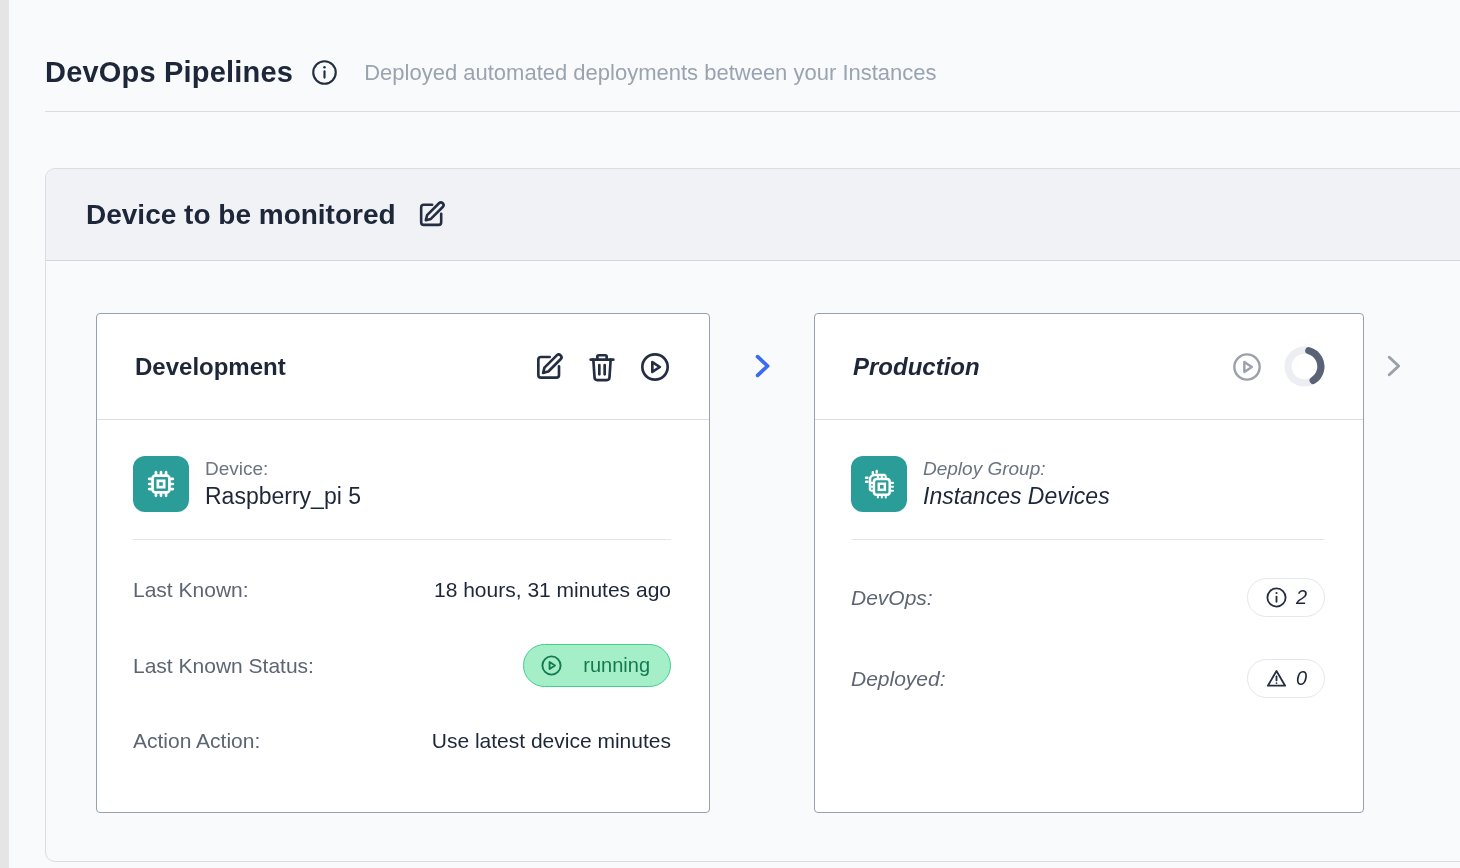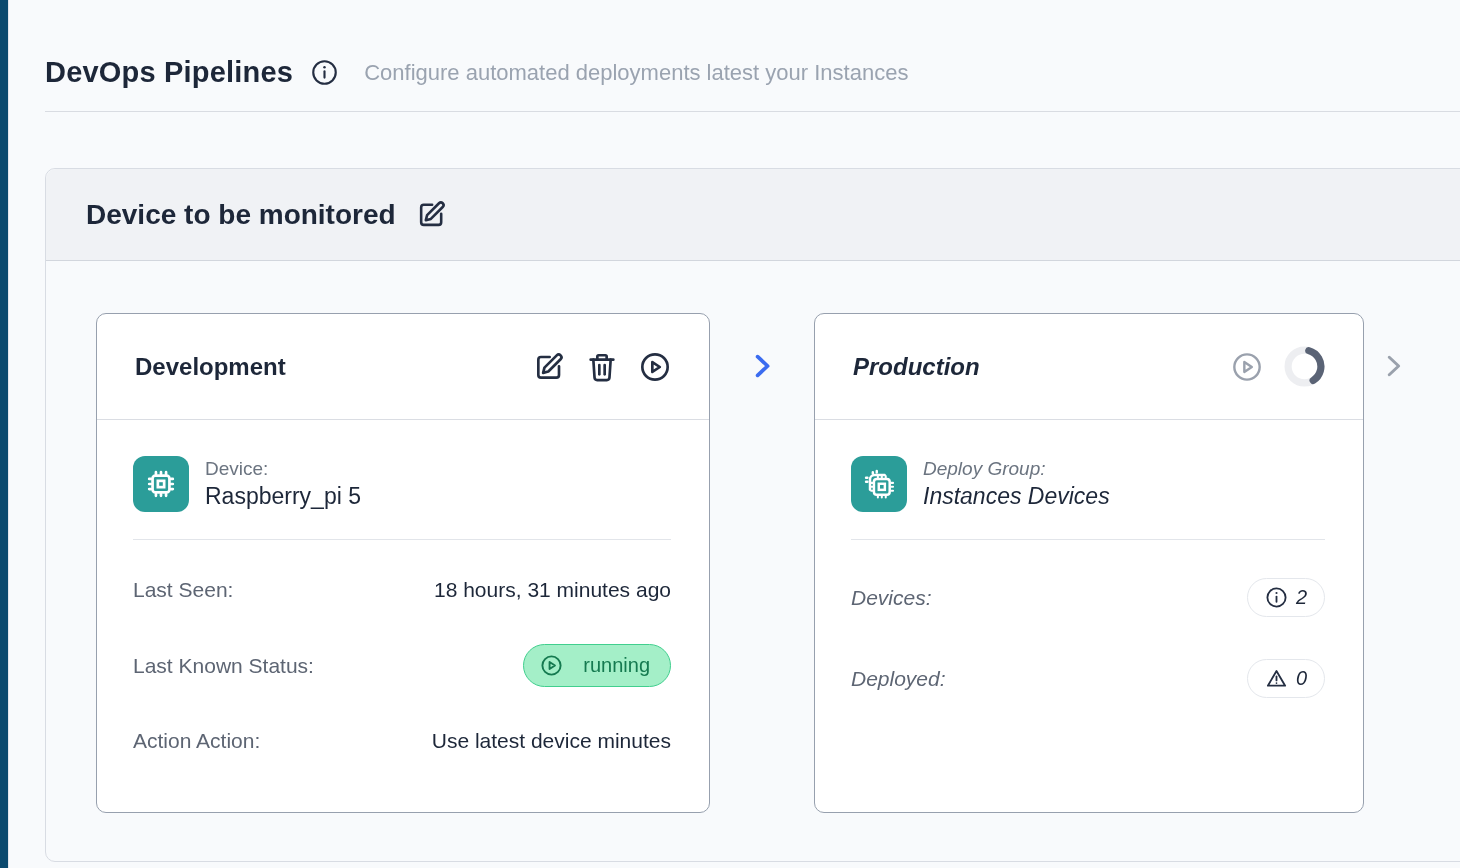--- a/index.html
+++ b/index.html
@@ -1,38 +1,38 @@
 <!DOCTYPE html>
 <html><head>
 <meta charset="utf-8">
 <style>
   * { margin:0; padding:0; box-sizing:border-box; }
   html,body { width:1460px; height:868px; background:#ffffff; font-family:"Liberation Sans", sans-serif; }
-  .page { position:relative; width:1460px; height:868px; background:#0c4a6e; overflow:hidden; }
+  .page { position:relative; width:1460px; height:868px; background:#e5e5e5; overflow:hidden; }
   .content { position:absolute; left:8px; top:0; width:1452px; height:868px; background:#f8fafc; border-left:1px solid #e4e7ec; }
 
   
   .page-header { display:flex; align-items:center; gap:14px; padding:56px 0 0 36px; }
   .page-title { font-size:29px; font-weight:700; color:#1d2739; letter-spacing:.2px; }
   .title-info { width:27px; height:27px; margin-left:4px; }
   .page-subtitle { font-size:22px; color:#9aa3b0; margin-left:12px; }
   .page-divider { height:1px; background:#d9dce2; margin:22px 0 0 36px; }
 
   
   .panel { position:absolute; left:36px; top:168px; width:1432px; height:694px;
            border:1px solid #d8dce3; border-radius:10px; background:#f8fafc; }
   .panel-header { height:92px; display:flex; align-items:center; gap:20px; padding-left:40px;
                   background:#f0f2f5; border-bottom:1px solid #d2d6dd; border-radius:10px 10px 0 0; }
   .panel-title { font-size:28px; color:#1d2739; font-weight:700; }
   .panel-edit { width:31px; height:31px; color:#242e42; cursor:pointer; }
 
   .panel-body { position:relative; display:flex; align-items:flex-start; padding:52px 0 0 50px; }
 
   
-  .card { background:#ffffff; border:1.5px solid #97a0ae; border-radius:10px; height:500px; }
+  .card { background:#ffffff; border:1.5px solid #97a0ae; border-radius:4px; height:500px; }
   .card.dev { width:614px; }
   .card.prod { width:550px;font-style:italic; }
   .card-header { height:106px; display:flex; align-items:center; justify-content:space-between;
                  padding:0 38px; border-bottom:1px solid #dadde3; }
   .card-title { font-size:24px; font-weight:600; color:#1d2739; }
   .card-actions { display:flex; align-items:center; gap:21px; }
   .icon-btn { width:32px; height:32px; color:#242e42; cursor:pointer; background:none; border:none; padding:0; }
   .icon-btn.disabled { color:#9aa1ad; }
   .card-body { padding:36px 38px 0 36px; }
 
@@ -74,21 +74,21 @@
 
     <div class="page-header">
       <span class="page-title">DevOps Pipelines</span>
       <span class="title-info">
         <svg viewBox="0 0 24 24" fill="none" stroke="#242e42" stroke-width="1.9">
           <circle cx="12" cy="12" r="10"></circle>
           <line x1="12" y1="11" x2="12" y2="16.5" stroke-linecap="round"></line>
           <circle cx="12" cy="7.3" r="1.1" fill="#242e42" stroke="none"></circle>
         </svg>
       </span>
-      <span class="page-subtitle">Configure automated deployments latest your Instances</span>
+      <span class="page-subtitle">Deployed automated deployments between your Instances</span>
     </div>
     <div class="page-divider"></div>
 
     <div class="panel">
       <div class="panel-header">
         <span class="panel-title">Device to be monitored</span>
         <span class="panel-edit">
           <svg viewBox="0 0 24 24" fill="none" stroke="currentColor" stroke-width="2" stroke-linecap="round" stroke-linejoin="round">
             <path d="M12.5 4.5H6a2 2 0 0 0-2 2V18a2 2 0 0 0 2 2h11.5a2 2 0 0 0 2-2v-6.5"></path>
             <path d="M17.8 3.3a2.05 2.05 0 0 1 2.9 2.9L11.5 15.4 7.6 16.4l1-3.9z"></path>
@@ -135,21 +135,21 @@
                 </svg>
               </span>
               <span class="entity-text">
                 <div class="entity-label">Device:</div>
                 <div class="entity-name">Raspberry_pi 5</div>
               </span>
             </div>
             <div class="body-divider"></div>
 
             <div class="kv-row first">
-              <span class="kv-label">Last Seen:</span>
+              <span class="kv-label">Last Known:</span>
               <span class="kv-value">18 hours, 31 minutes ago</span>
             </div>
 
             <div class="kv-row">
               <span class="kv-label">Last Known Status:</span>
               <span class="status-pill">
                 <svg viewBox="0 0 24 24" fill="none" stroke="#157a50" stroke-width="2" stroke-linejoin="round">
                   <circle cx="12" cy="12" r="9.5"></circle>
                   <path d="M10 8.3l5.6 3.7-5.6 3.7z"></path>
                 </svg>
@@ -200,21 +200,21 @@
                 </svg>
               </span>
               <span class="entity-text">
                 <div class="entity-label">Deploy Group:</div>
                 <div class="entity-name">Instances Devices</div>
               </span>
             </div>
             <div class="body-divider"></div>
 
             <div class="kv-row first">
-              <span class="kv-label">Devices:</span>
+              <span class="kv-label">DevOps:</span>
               <span class="count-badge">
                 <svg viewBox="0 0 24 24" fill="none" stroke="currentColor" stroke-width="1.9">
                   <circle cx="12" cy="12" r="9.5"></circle>
                   <line x1="12" y1="11" x2="12" y2="16.5" stroke-linecap="round"></line>
                   <circle cx="12" cy="7.3" r="1.1" fill="currentColor" stroke="none"></circle>
                 </svg>
                 <span>2</span>
               </span>
             </div>
 

